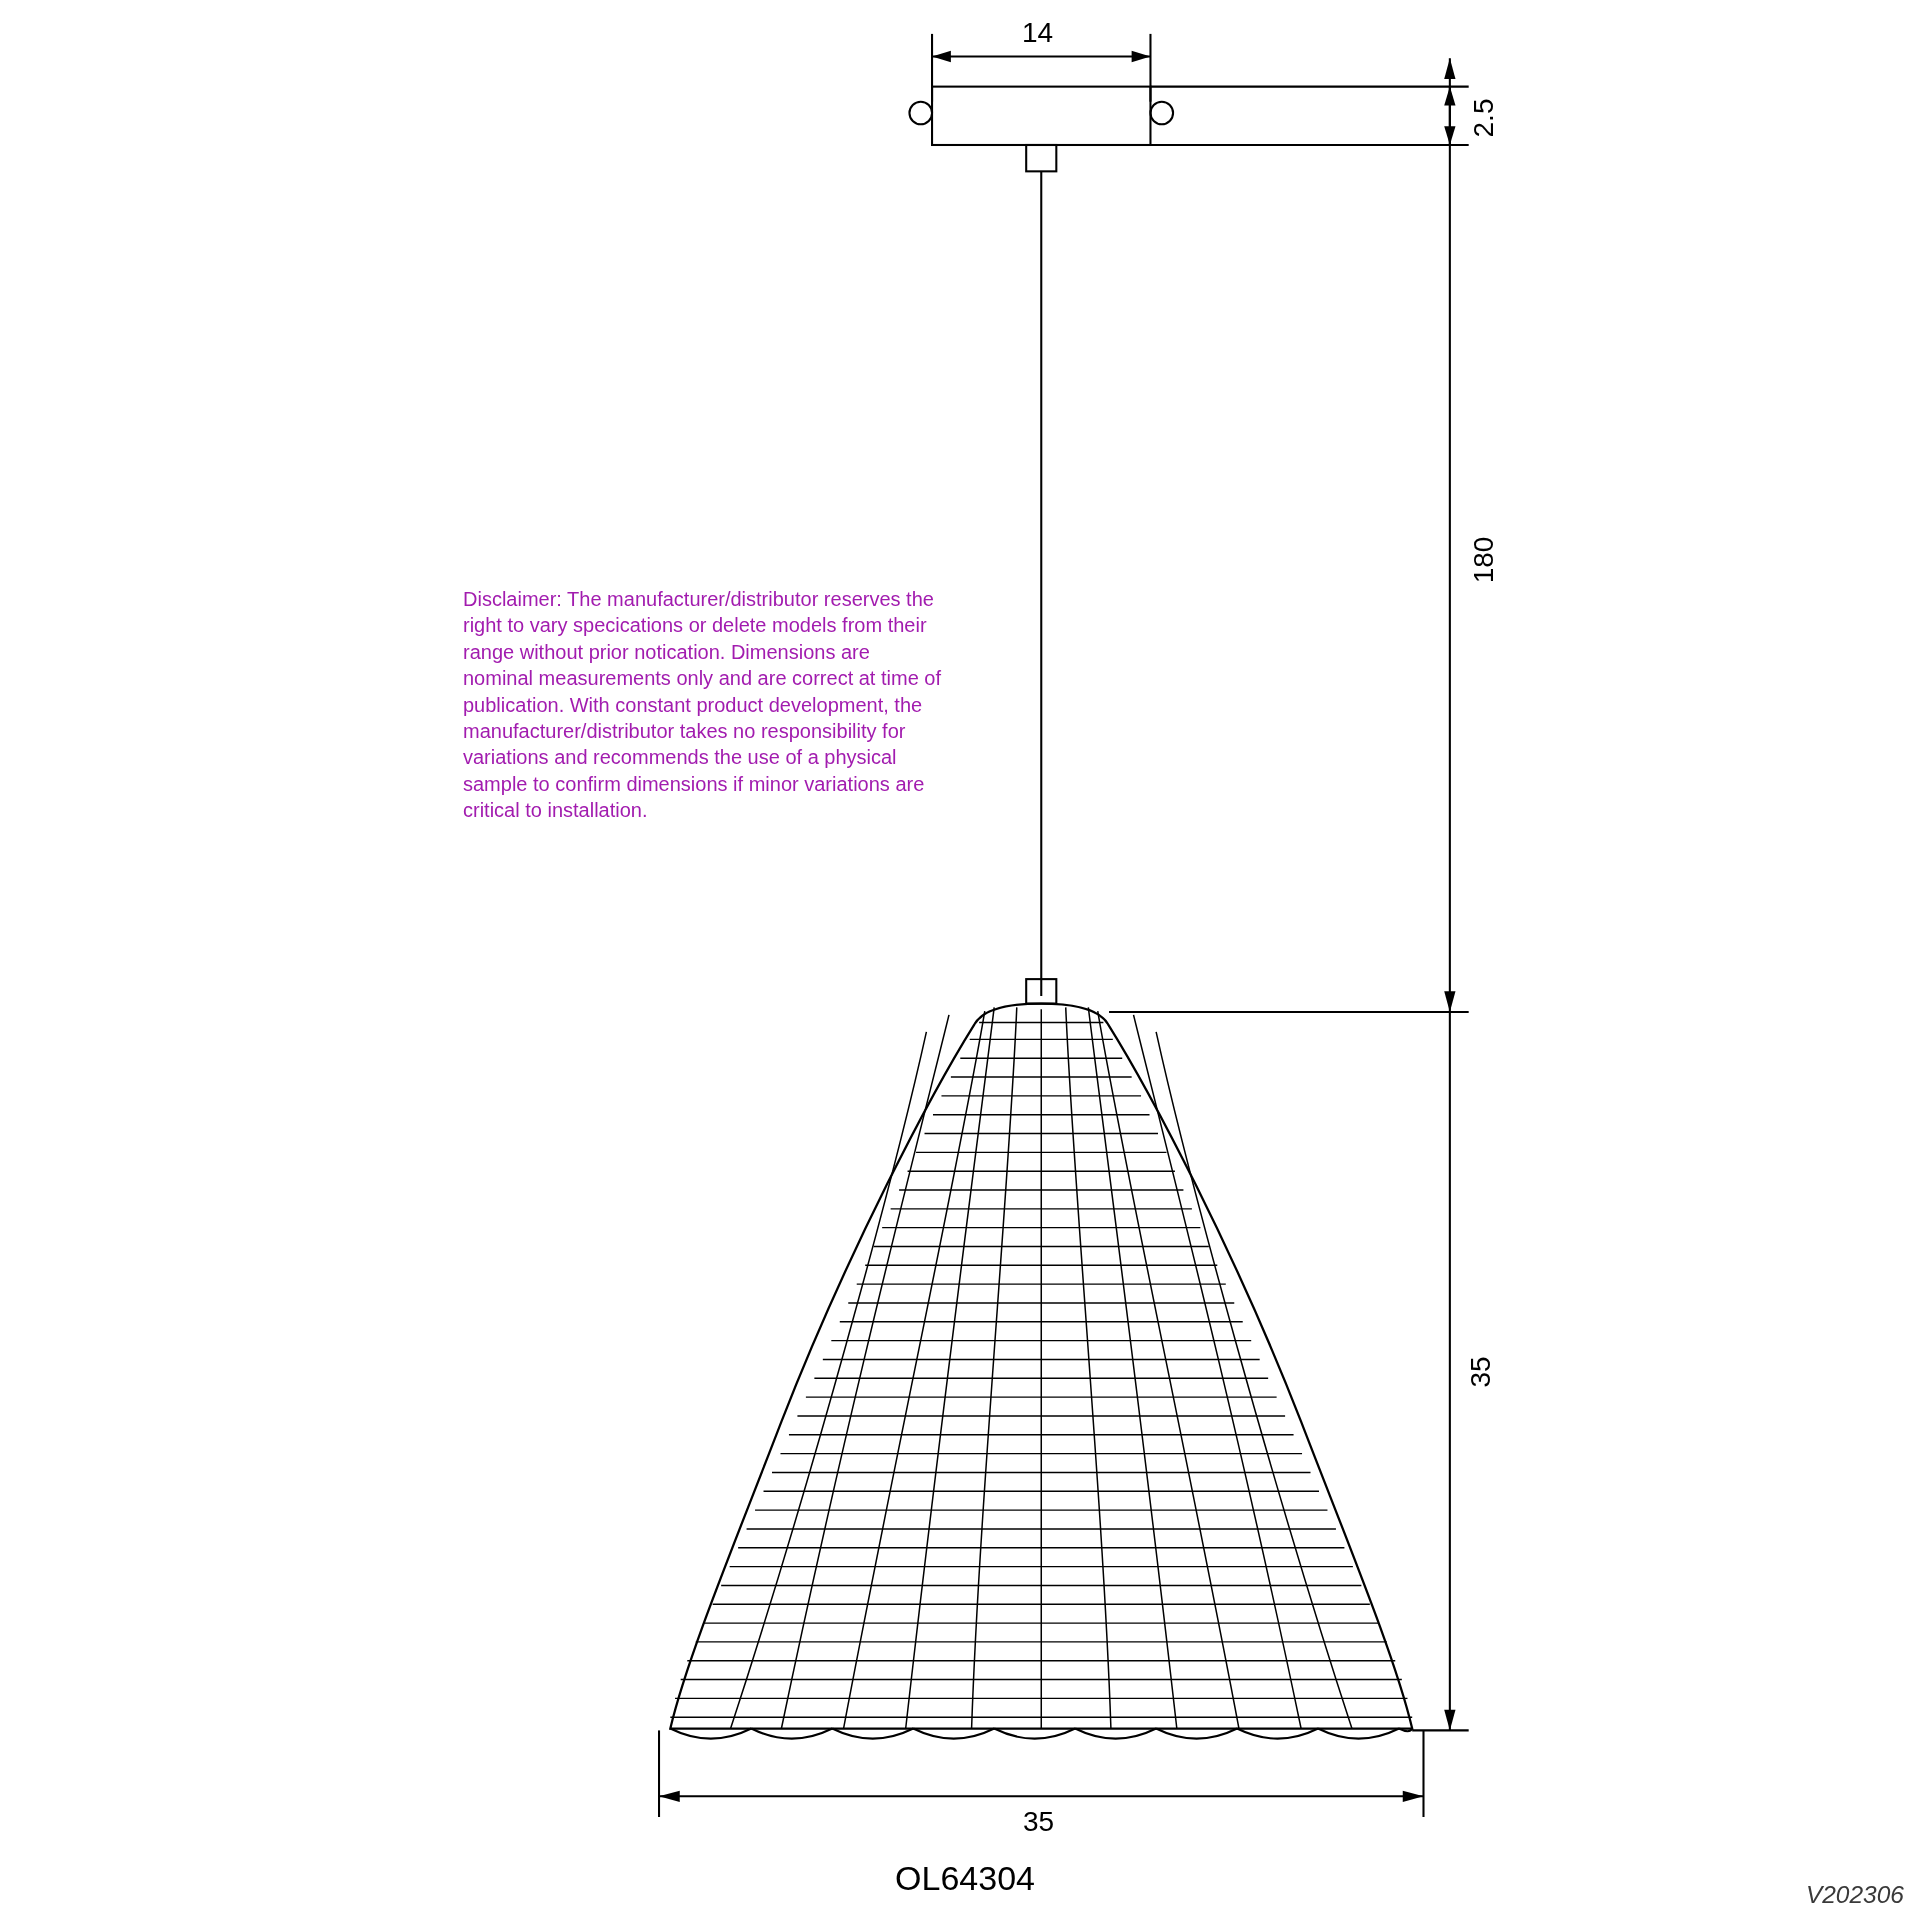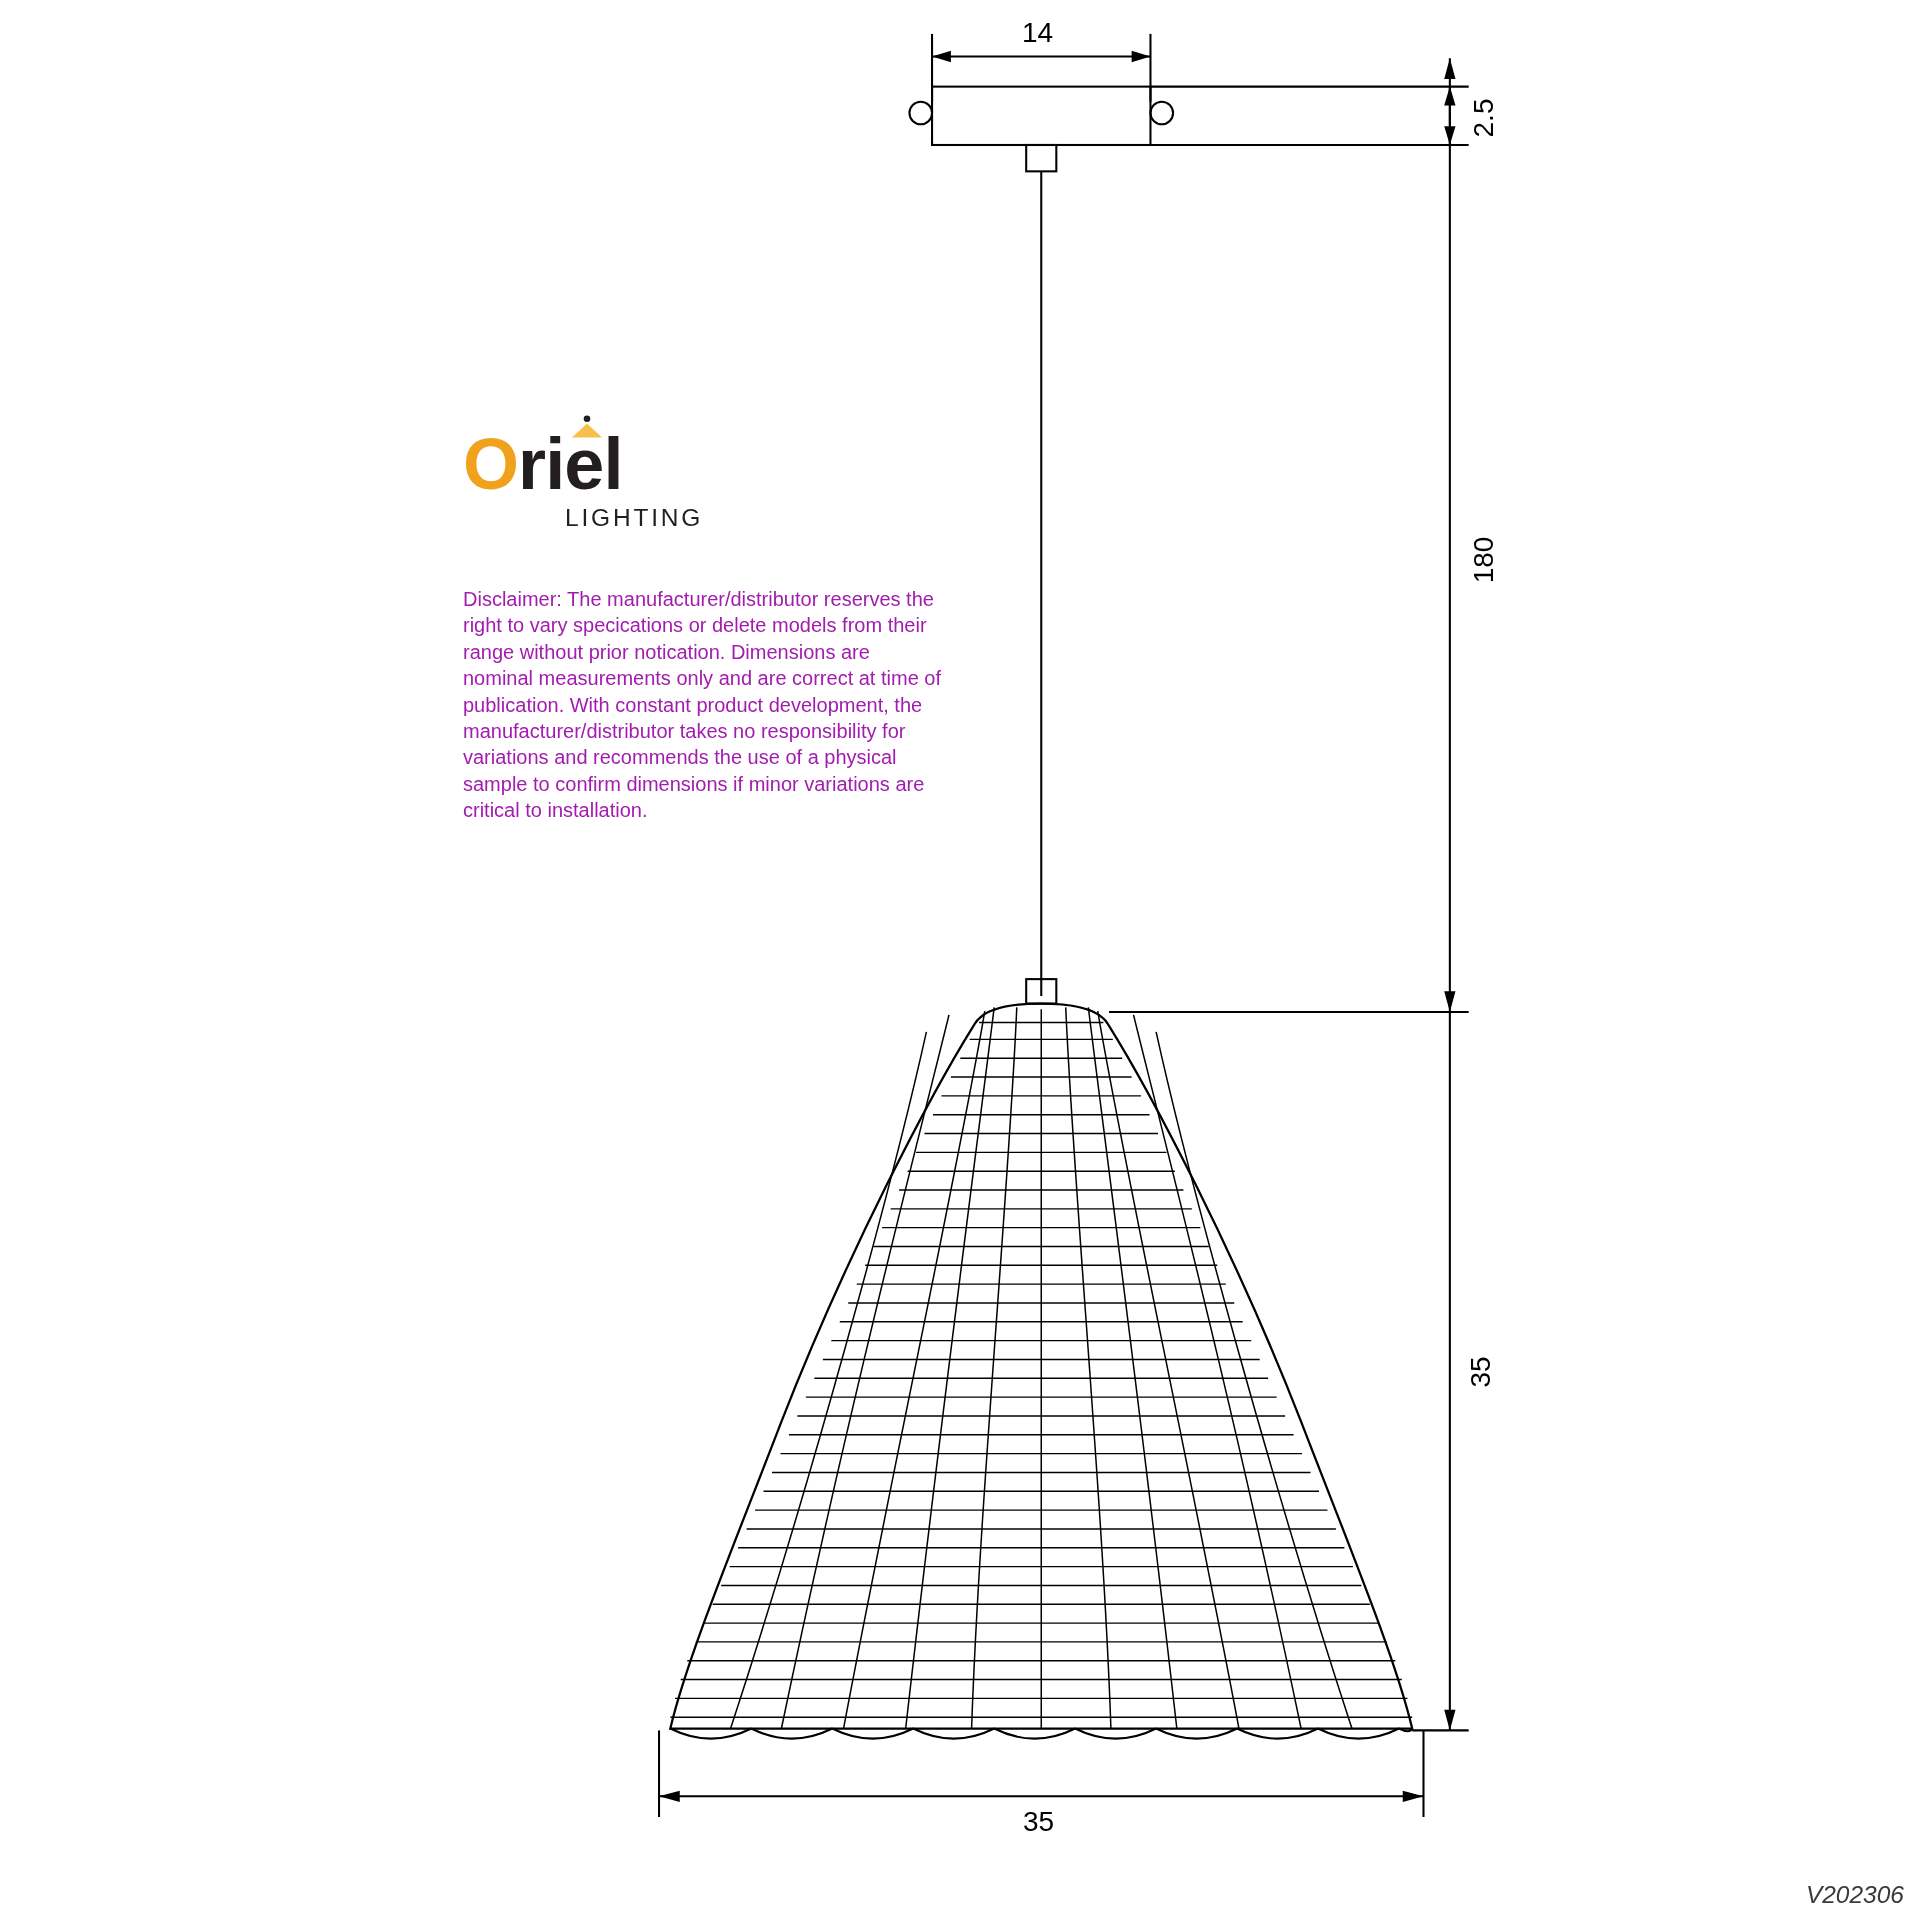--- a/index.html
+++ b/index.html
@@ -209,36 +209,27 @@
         <path d="M1056 1836 C1084 1850 1114 1850 1142 1836"></path>
         <path d="M1142 1836 C1170 1850 1200 1850 1228 1836"></path>
         <path d="M1228 1836 C1256 1850 1286 1850 1314 1836"></path>
         <path d="M1314 1836 C1342 1850 1372 1850 1400 1836"></path>
         <path d="M1400 1836 C1428 1850 1458 1850 1486 1836"></path>
         <path d="M1486 1836 C1494 1840 1498 1840 1500 1836"></path>
       </g>
     </g>
   </svg>
 
-  <div class="brand">
-    <div class="brand-word">
-      <svg width="38" height="24.5" viewBox="0 0 40 26" style="position:absolute;left:105px;top:-13px;">
-        <circle cx="20" cy="4" r="3.5" fill="#231f20"></circle>
-        <path d="M4 24 L36 24 L20 9 Z" fill="#f6c04a"></path>
-      </svg>
-      <span class="brand-o">O</span><span>riel</span>
-    </div>
-    <div class="brand-sub">LIGHTING</div>
-  </div>
 
   <div class="disclaimer">Disclaimer: The manufacturer/distributor reserves the right to vary specications or delete models from their range without prior notication. Dimensions are nominal measurements only and are correct at time of publication. With constant product development, the manufacturer/distributor takes no responsibility for variations and recommends the use of a physical sample to confirm dimensions if minor variations are critical to installation.</div>
 
   <div class="dim-label" style="left:1022px; top:17px;">14</div>
   <div class="dim-label rot" style="left:1465px; top:102px;">2.5</div>
   <div class="dim-label rot" style="left:1461px; top:544px;">180</div>
   <div class="dim-label rot" style="left:1465px; top:1356px;">35</div>
   <div class="dim-label" style="left:1023px; top:1806px;">35</div>
 
+  <div class="code" style="top:1859px;">OL64304</div>
 
   <div class="version">V202306</div>
 
 </div>
 
 
 </body></html>

